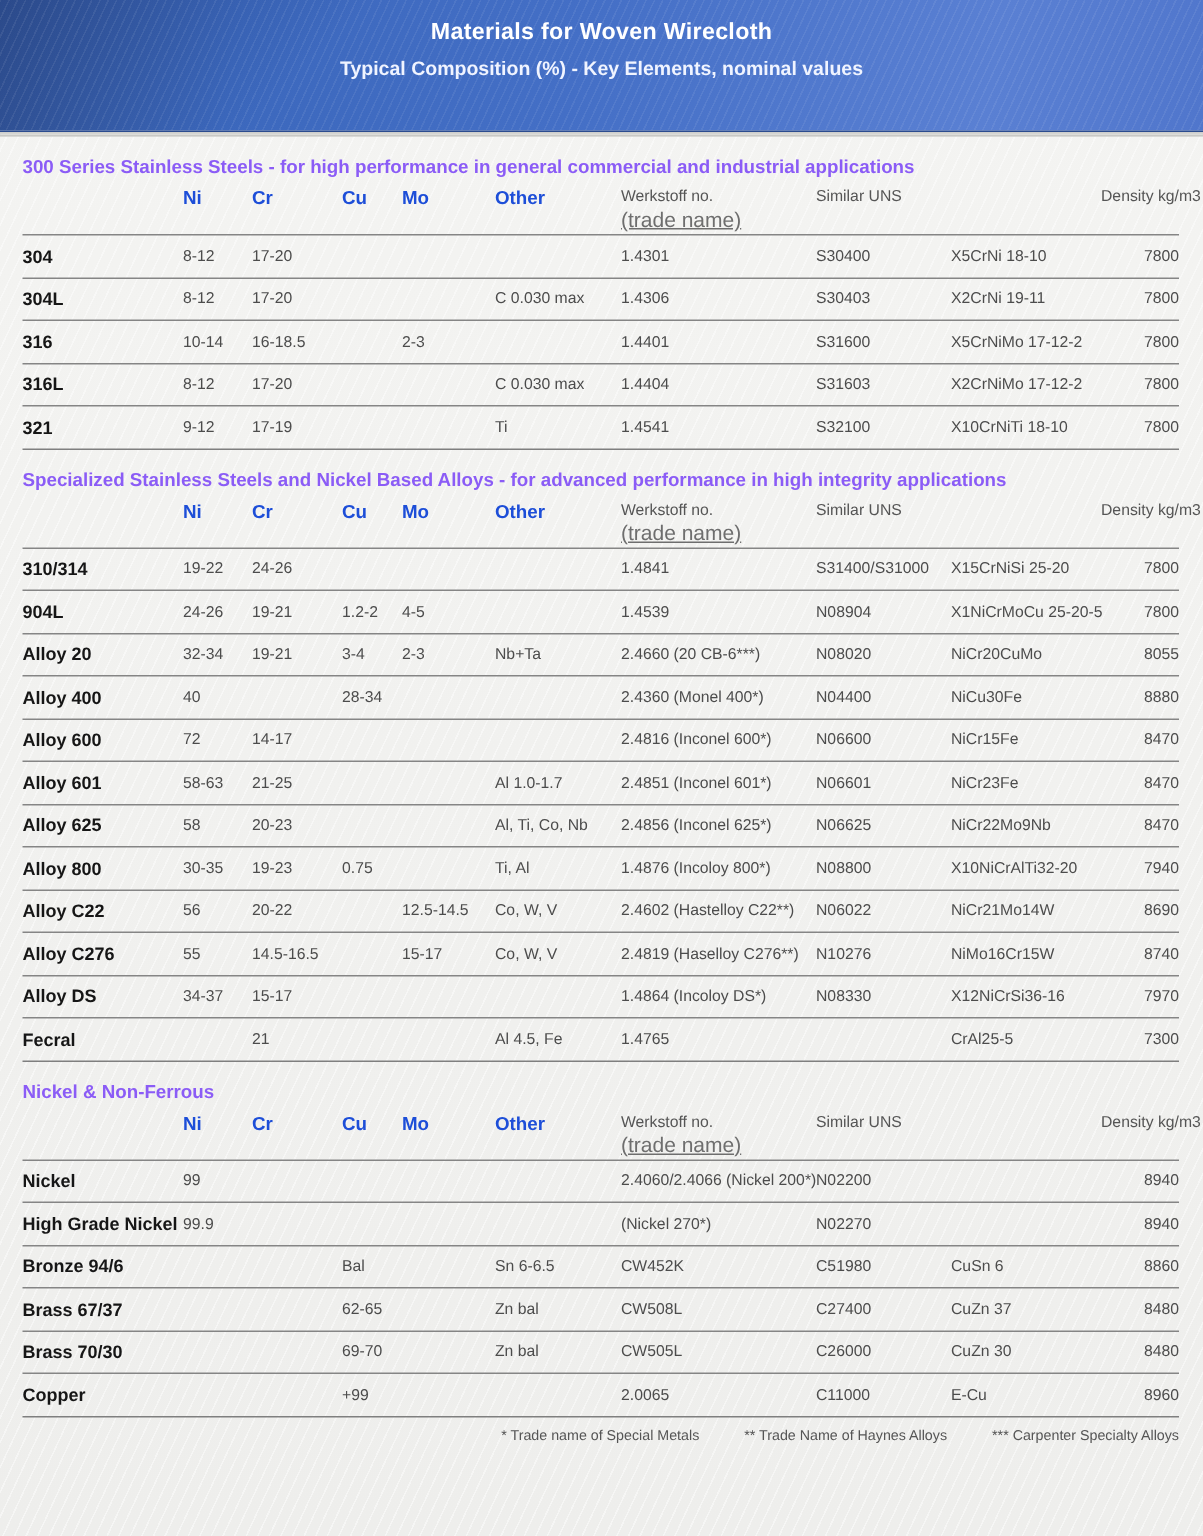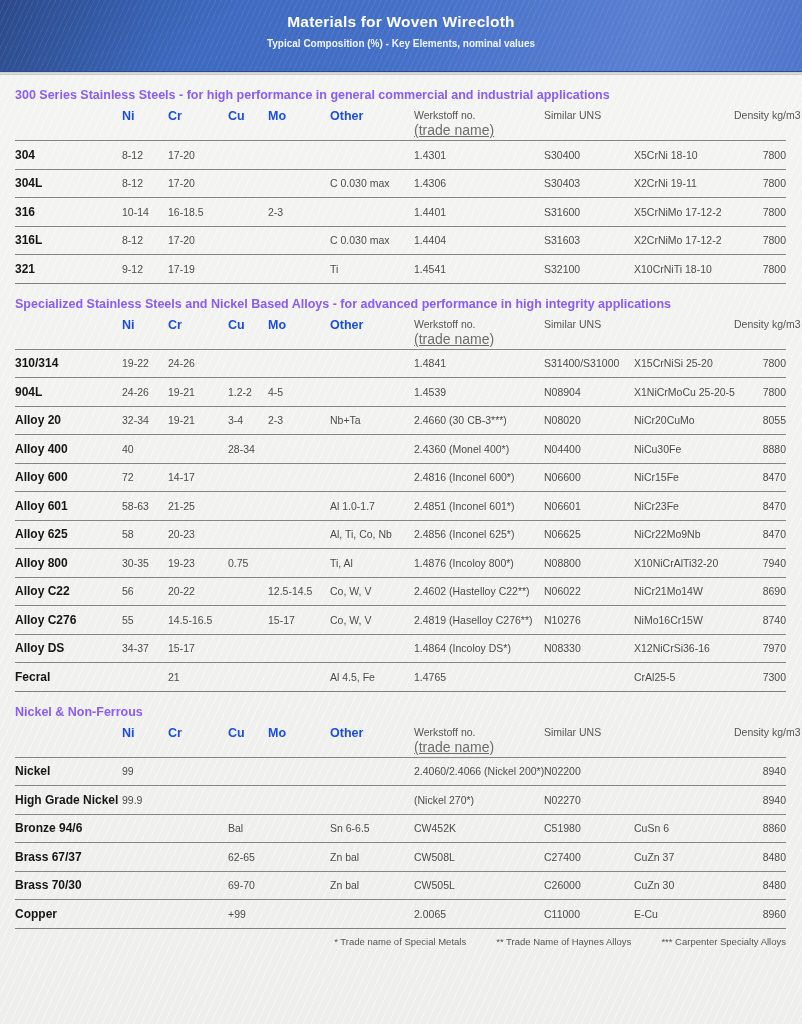--- a/index.html
+++ b/index.html
@@ -7,31 +7,31 @@
   body {
     width: 802px; min-height: 1024px;
     font-family: "Liberation Sans", sans-serif;
     background:
       repeating-linear-gradient(115deg, rgba(255,255,255,0.45) 0 1px, rgba(255,255,255,0) 1px 7px),
       linear-gradient(180deg, #f4f4f2 0%, #eeeeec 100%);
     color: #1b1b1b;
   }
   
   .banner {
-    height: 72px; width: 802px;
+    height: 88px; width: 802px;
     background:
       repeating-linear-gradient(115deg, rgba(255,255,255,0.07) 0 1px, rgba(255,255,255,0) 1px 5px),
       linear-gradient(135deg, rgba(18,38,88,0.28) 0%, rgba(18,38,88,0) 28%),
       linear-gradient(100deg, #35589e 0%, #3c68bd 20%, #446fc6 48%, #5a80d3 82%, #5076cc 100%);
     text-align: center;
     padding-top: 13px;
     border-bottom: 1px solid #2c4c8f;
   }
   .banner-title { font-size: 15.5px; font-weight: bold; color: #ffffff; letter-spacing: .2px; margin-bottom: 7px; }
-  .banner-sub   { font-size: 10px; font-weight: bold; color: #f0f4ff; margin-bottom: 4px; }
+  .banner-sub   { font-size: 13px; font-weight: bold; color: #f0f4ff; margin-bottom: 4px; }
   .banner-groove { height: 3px; background: #dededb; border-bottom: 1px solid #c9c9c6; box-shadow: inset 0 1px 1px rgba(0,0,0,0.08); }
 
   
   .content { padding: 0 16px 0 15px; }
   .section { margin-top: 13px; border-bottom: 1px solid #7f7f7f; }
   .section-title { font-size: 12.5px; font-weight: bold; color: #8b5cf6; margin-bottom: 3px; }
 
   .row {
     display: grid;
     grid-template-columns: 107px 46px 60px 40px 62px 84px 130px 90px 100px 1fr;
@@ -179,21 +179,21 @@
         <div class="cell c-designation">X1NiCrMoCu 25-20-5</div>
         <div class="cell c-density">7800</div>
       </div>
       <div class="row body-row">
         <div class="cell c-name">Alloy 20</div>
         <div class="cell c-ni">32-34</div>
         <div class="cell c-cr">19-21</div>
         <div class="cell c-cu">3-4</div>
         <div class="cell c-mo">2-3</div>
         <div class="cell c-other">Nb+Ta</div>
-        <div class="cell c-werkstoff">2.4660 (30 CB-3***)</div>
+        <div class="cell c-werkstoff">2.4660 (20 CB-6***)</div>
         <div class="cell c-uns">N08020</div>
         <div class="cell c-designation">NiCr20CuMo</div>
         <div class="cell c-density">8055</div>
       </div>
       <div class="row body-row">
         <div class="cell c-name">Alloy 400</div>
         <div class="cell c-ni">40</div>
         <div class="cell c-cr"></div>
         <div class="cell c-cu">28-34</div>
         <div class="cell c-mo"></div>

